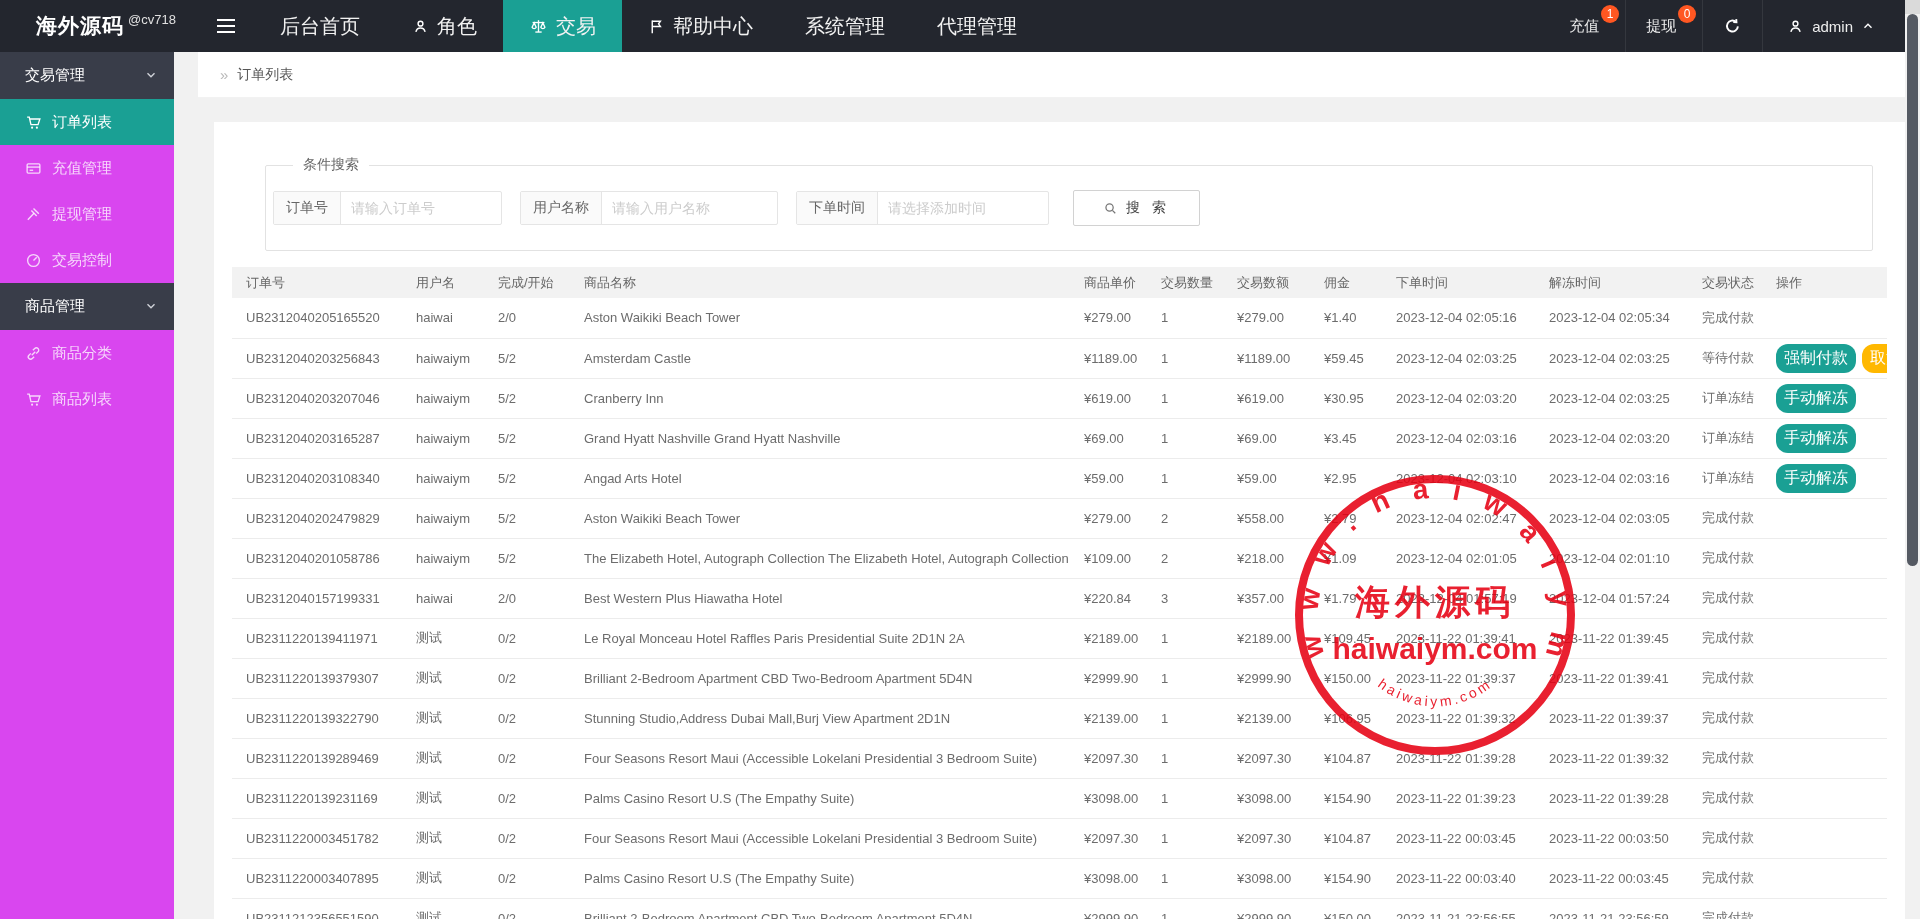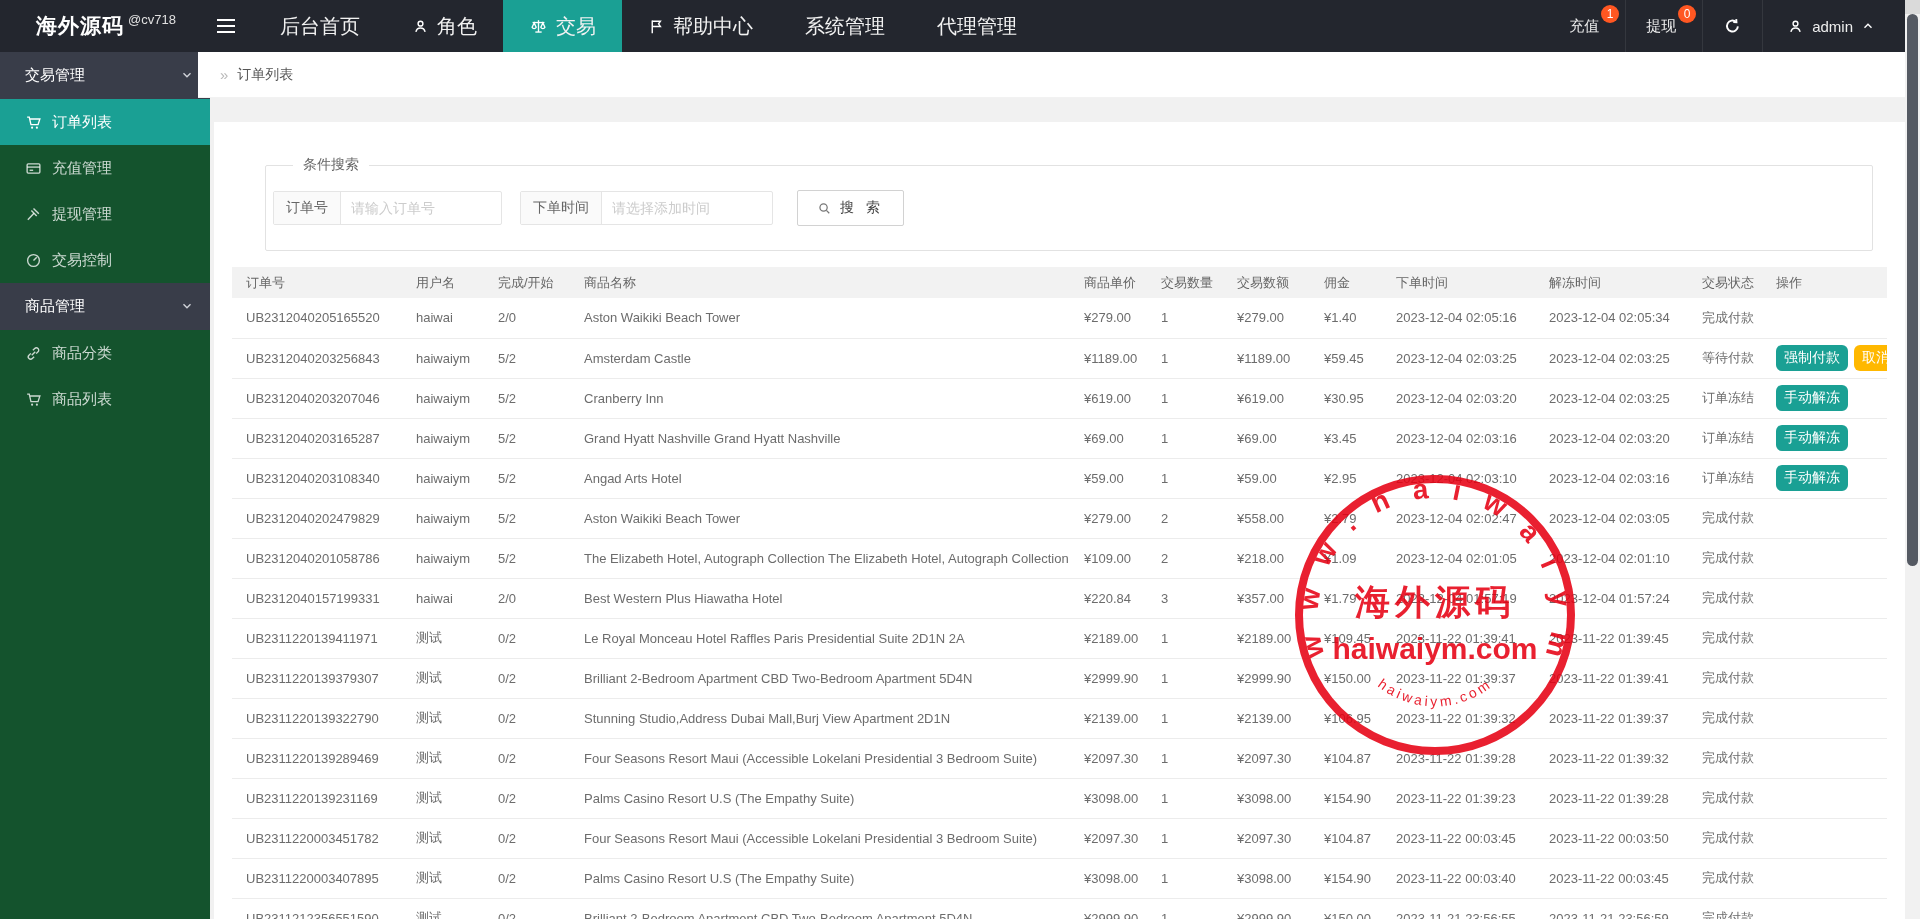--- a/index.html
+++ b/index.html
@@ -22,21 +22,21 @@
   .nav-item svg { display:block; }
   .top-right { margin-left:auto; display:flex; align-items:stretch; }
   .top-chip { position:relative; display:flex; align-items:center; padding:0 26px 0 20px; font-size:15px; cursor:pointer; }
   .badge { position:absolute; top:5px; right:6px; min-width:18px; height:18px; border-radius:9px;
            background:var(--badge,#ff5722); color:#fff; font-size:12px; line-height:18px; text-align:center; padding:0 5px; }
   .sep { border-left:1px solid rgba(255,255,255,.08); }
   .refresh { padding:0 20px; display:flex; align-items:center; cursor:pointer; }
   .adminbox { padding:0 30px 0 24px; display:flex; align-items:center; gap:8px; font-size:15px; cursor:pointer; }
 
   
-  .sidebar { position:absolute; top:52px; left:0; width:210px; bottom:0; background:#14532d; }
+  .sidebar { position:absolute; top:52px; left:0; width:174px; bottom:0; background:#d946ef; }
   .side-group-header { height:47px; background:#393d49; color:#ffffff; display:flex; align-items:center;
                        padding:0 25px; font-size:15px; position:relative; cursor:pointer; }
   .side-group-header .chev { position:absolute; right:16px; top:16px; color:#cfd2d8; }
   .side-item { height:46px; display:flex; align-items:center; gap:10px; padding:0 25px;
                color:rgba(255,255,255,.78); font-size:15px; cursor:pointer; }
   .side-item svg { flex:0 0 auto; }
   .side-item.active { background:var(--accent,#1aa094); color:#fff; }
 
   
   .main { position:absolute; left:198px; top:52px; right:0; bottom:0; overflow:hidden; }
@@ -47,33 +47,33 @@
 
   fieldset.search { margin:0 14px 0 33px; border:1px solid #e2e2e2; border-radius:2px;
                     padding:12px 10px 24px 7px; position:relative; top:34px; }
   fieldset.search legend { font-size:14px; color:#666; padding:0 10px; margin-left:20px; }
   .search-row { display:flex; align-items:center; gap:18px; margin-top:4px; }
   .input-group { display:flex; height:34px; border:1px solid #e5e5e5; border-radius:2px; background:#fff; }
   .ig-label { background:#fafafa; border-right:1px solid #e5e5e5; display:flex; align-items:center;
               padding:0 12px; font-size:14px; color:#666; white-space:nowrap; }
   .ig-input { border:none; outline:none; padding:0 10px; font-size:14px; color:#333; width:160px; background:transparent; }
   .ig-input::placeholder { color:#ccc; }
-  .search-btn { margin-left:6px; height:36px; padding:0 19px; background:#fff; border:1px solid #d2d2d2;
+  .search-btn { margin-left:6px; height:36px; padding:0 29px; background:#fff; border:1px solid #d2d2d2;
                 border-radius:2px; font-size:14px; color:#444; display:flex; align-items:center; gap:8px;
                 cursor:pointer; letter-spacing:4px; }
   .search-btn svg { color:#777; }
 
   .table-wrap { margin-top:50px; }
   table.orders { width:100%; border-collapse:collapse; table-layout:fixed; }
   table.orders th { background:#f2f2f2; height:31px; font-weight:normal; text-align:left; font-size:13px;
                     color:#666; padding:0 8px; white-space:nowrap; overflow:hidden; }
   table.orders td { height:40px; border-bottom:1px solid #ececec; font-size:13px; color:#6c6c6c;
                     padding:0 8px; white-space:nowrap; overflow:hidden; }
   table.orders th:first-child, table.orders td:first-child { padding-left:14px; }
-  .act-btn { display:inline-block; padding:4px 8px; border-radius:6px; color:#fff; font-size:14px;
+  .act-btn { display:inline-block; padding:4px 8px; border-radius:12px; color:#fff; font-size:16px;
              margin-right:6px; cursor:pointer; }
   .act-btn.primary { background:var(--accent,#1aa094); }
   .act-btn.warning { background:var(--warning,#ffb800); }
 
   
   .stamp { position:absolute; left:1282px; top:462px; width:306px; height:306px; opacity:.87;
            pointer-events:none; z-index:20; }
 
   
   .scrollbar { position:absolute; top:0; right:0; width:15px; height:919px; background:#f1f1f1; z-index:30; }
@@ -229,20 +229,24 @@
       <span>订单列表</span>
     </div>
 
     <div class="card">
       <fieldset class="search">
         <legend>条件搜索</legend>
         <div class="search-row">
           <div class="input-group">
             <span class="ig-label">订单号</span>
             <input class="ig-input" placeholder="请输入订单号" style="">
+          </div>
+          <div class="input-group">
+            <span class="ig-label">用户名称</span>
+            <input class="ig-input" style="width: 175px;" placeholder="请输入用户名称">
           </div>
           <div class="input-group">
             <span class="ig-label">下单时间</span>
             <input class="ig-input" style="width: 170px;" placeholder="请选择添加时间">
           </div>
           <button class="search-btn">
             <svg width="15" height="15" viewBox="0 0 24 24" fill="none" stroke="currentColor" stroke-width="2">
               <circle cx="10.5" cy="10.5" r="5.8"></circle>
                 <path d="M15 15l4.6 4.6"></path>
             </svg>

